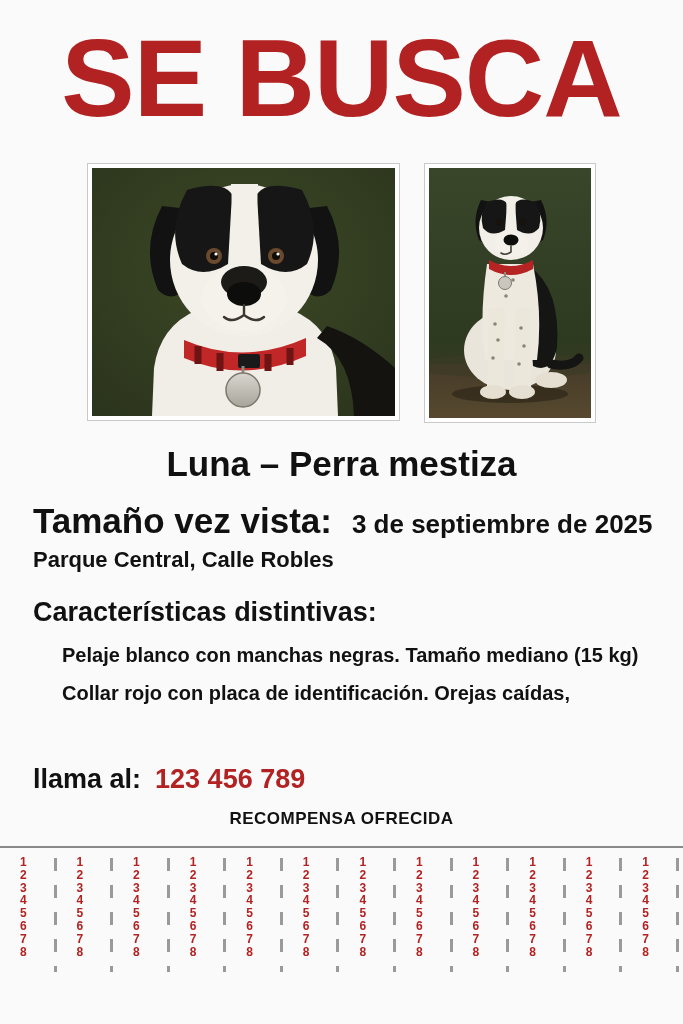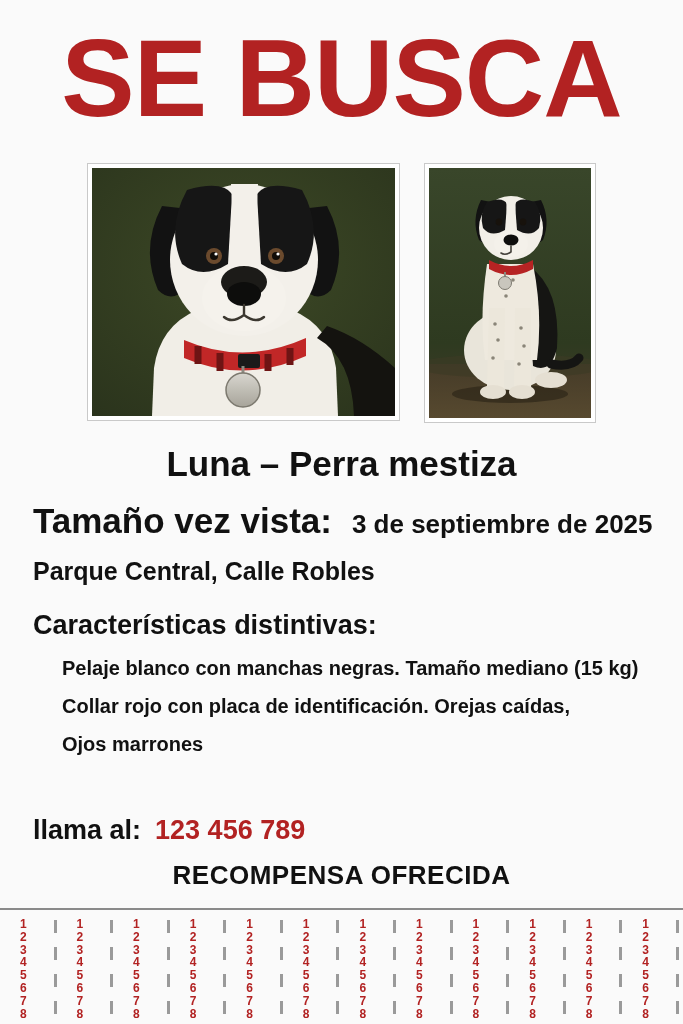--- a/index.html
+++ b/index.html
@@ -54,32 +54,32 @@
     white-space: nowrap;
   }
 
   
   .info { padding: 0 33px; }
 
   .last-seen { margin-top: 18px; white-space: nowrap; }
   .last-seen .label { font-size: 35px; font-weight: bold; }
   .last-seen .date { font-size: 26px; font-weight: bold; margin-left: 20px; }
 
-  .location { margin-top: 16px; font-size: 25px; font-weight: bold; }
+  .location { margin-top: 6px; font-size: 22px; font-weight: bold; }
 
   .features-heading { margin-top: 24px; font-size: 27px; font-weight: bold; }
   .feature { margin-top: 16px; font-size: 20px; font-weight: bold; line-height: 22px; margin-left: 29px; }
 
   .contact { margin-top: 26px; font-size: 27px; font-weight: bold; line-height: 33px; }
   .contact .phone { color: var(--accent, #B22222); margin-left: 14px; }
 
   .reward {
     margin-top: 13px;
     text-align: center;
-    font-size: 26px;
+    font-size: 17px;
     font-weight: bold;
     letter-spacing: 0.5px;
   }
 
   .tear-line {
     margin-top: 17px;
     border: none;
     border-top: 2px solid #8a8a8a;
     width: 100%;
   }
@@ -241,21 +241,20 @@
 
   <div class="info">
     <p class="last-seen">
       <span class="label">Tamaño vez vista:</span><span class="date">3 de septiembre de 2025</span>
     </p>
     <p class="location">Parque Central, Calle Robles</p>
 
     <h3 class="features-heading">Características distintivas:</h3>
     <p class="feature">Pelaje blanco con manchas negras. Tamaño mediano (15 kg)</p>
     <p class="feature">Collar rojo con placa de identificación. Orejas caídas,</p>
-    <p class="feature">Ojos marrones</p>
 
     <p class="contact">
       <br>
       <span>llama al:</span><span class="phone">123 456 789</span>
     </p>
   </div>
 
   <p class="reward">RECOMPENSA OFRECIDA</p>
 
   <hr class="tear-line">

